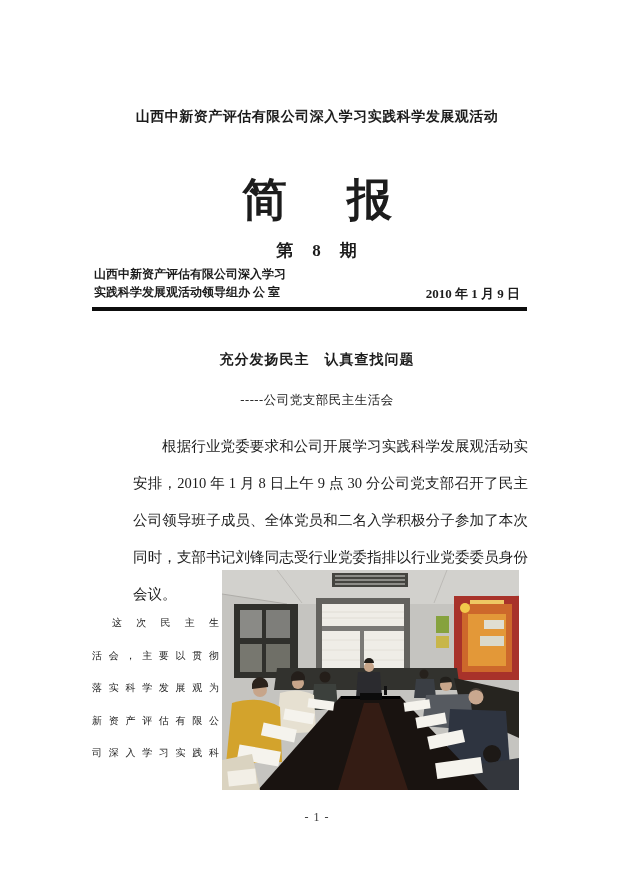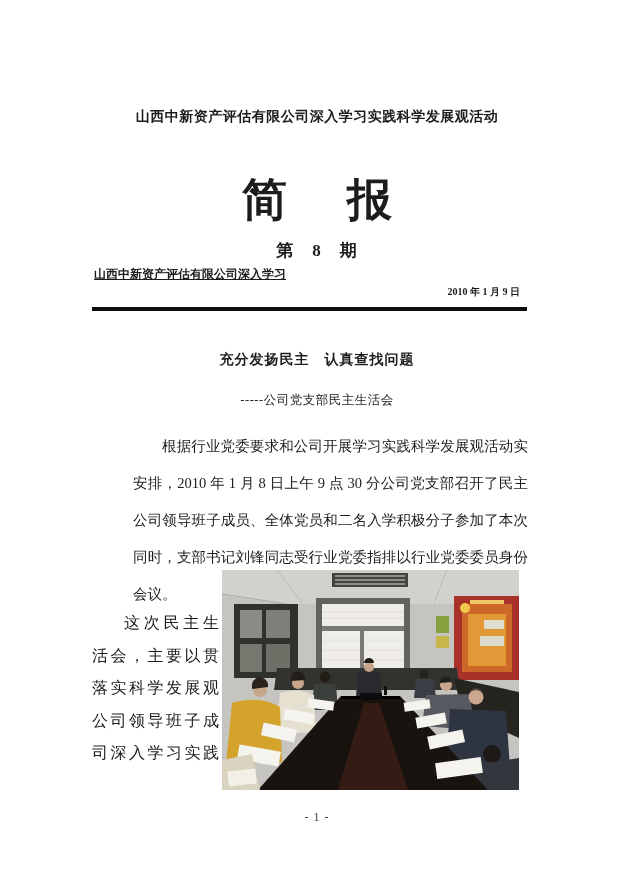--- a/index.html
+++ b/index.html
@@ -7,31 +7,31 @@
     position:relative;width:620px;height:877px;background:#ffffff;overflow:hidden;
     font-family:"Liberation Serif","DejaVu Serif",serif;color:#1c1c1c;
   }
   .abs{position:absolute;}
   .center{left:0;width:620px;text-align:center;padding-left:7px;}
   .masthead-title{top:108px;font-size:14px;font-weight:bold;letter-spacing:.5px;}
   .bulletin{top:178px;display:flex;justify-content:center;gap:60px;
     font-size:45px;font-weight:600;line-height:1;}
   .issue-line{top:239px;font-size:17px;font-weight:bold;letter-spacing:1px;}
   .issuer-block{left:94px;top:266px;width:260px;font-size:12px;font-weight:bold;
-    line-height:17.5px;text-decoration:underline;}
-  .issue-date{top:285px;right:100px;font-size:10px;font-weight:bold;}
+    line-height:17.5px;}
+  .issue-date{top:285px;right:100px;font-size:13px;font-weight:bold;}
   .rule{left:92px;top:307px;width:435px;height:4px;background:#0d0d0d;}
   .article-heading{top:351px;font-size:14px;font-weight:bold;letter-spacing:1px;}
   .article-sub{top:392px;font-size:12.5px;letter-spacing:.5px;text-align:center;}
   .para1{left:92px;top:428px;width:436px;font-size:14.5px;}
   .para1 .p-line{height:37px;line-height:37px;text-align:justify;
     text-align-last:justify;overflow:hidden;margin-left:41px;}
   .para1 .p-line.first{text-indent:2em;}
   .para1 .p-line.last{text-align-last:left;}
-  .para2{left:92px;top:607px;width:127px;font-size:16px;}
+  .para2{left:92px;top:607px;width:127px;font-size:10px;}
   .para2 .p-line{height:32.5px;line-height:32.5px;text-align:justify;
     text-align-last:justify;overflow:hidden;}
   .para2 .p-line.first{text-indent:2em;}
   .photo{left:222px;top:570px;width:297px;height:220px;}
   .photo svg{display:block;}
   .page-number{top:810px;font-size:12px;letter-spacing:1px;color:#3a3a3a;}
 </style>
 </head>
 <body>
 
@@ -41,20 +41,21 @@
 
   <div class="abs center bulletin">
     <span>简</span>
     <span>报</span>
   </div>
 
   <div class="abs center issue-line">第　8　期</div>
 
   <div class="abs issuer-block">
     <div>山西中新资产评估有限公司深入学习</div>
+    <div>实践科学发展观活动领导组办 公 室</div>
   </div>
 
   <div class="abs issue-date">2010 年 1 月 9 日</div>
 
   <div class="abs rule"></div>
 
   <div class="abs center article-heading">充分发扬民主　认真查找问题</div>
 
   <div class="abs center article-sub">-----公司党支部民主生活会</div>
 
@@ -63,21 +64,21 @@
     <div class="p-line">安排，2010 年 1 月 8 日上午 9 点 30 分公司党支部召开了民主生活会，</div>
     <div class="p-line">公司领导班子成员、全体党员和二名入学积极分子参加了本次会议。</div>
     <div class="p-line">同时，支部书记刘锋同志受行业党委指排以行业党委委员身份出席了</div>
     <div class="p-line last">会议。</div>
   </div>
 
   <div class="abs para2">
     <div class="p-line first">这次民主生</div>
     <div class="p-line">活会，主要以贯彻</div>
     <div class="p-line">落实科学发展观为</div>
-    <div class="p-line">公司领导班子成员</div>
+    <div class="p-line">新资产评估有限公</div>
     <div class="p-line">司深入学习实践科</div>
   </div>
 
   <div class="abs photo">
     <svg viewBox="0 0 297 220" width="297" height="220">
 
       <rect x="0" y="0" width="297" height="220" fill="#c5c4c0"></rect>
 
       <polygon points="0,0 297,0 297,26 232,34 65,34 0,24" fill="#d2d1cd"></polygon>
       <line x1="0" y1="24" x2="65" y2="34" stroke="#aeaca8" stroke-width="1"></line>

